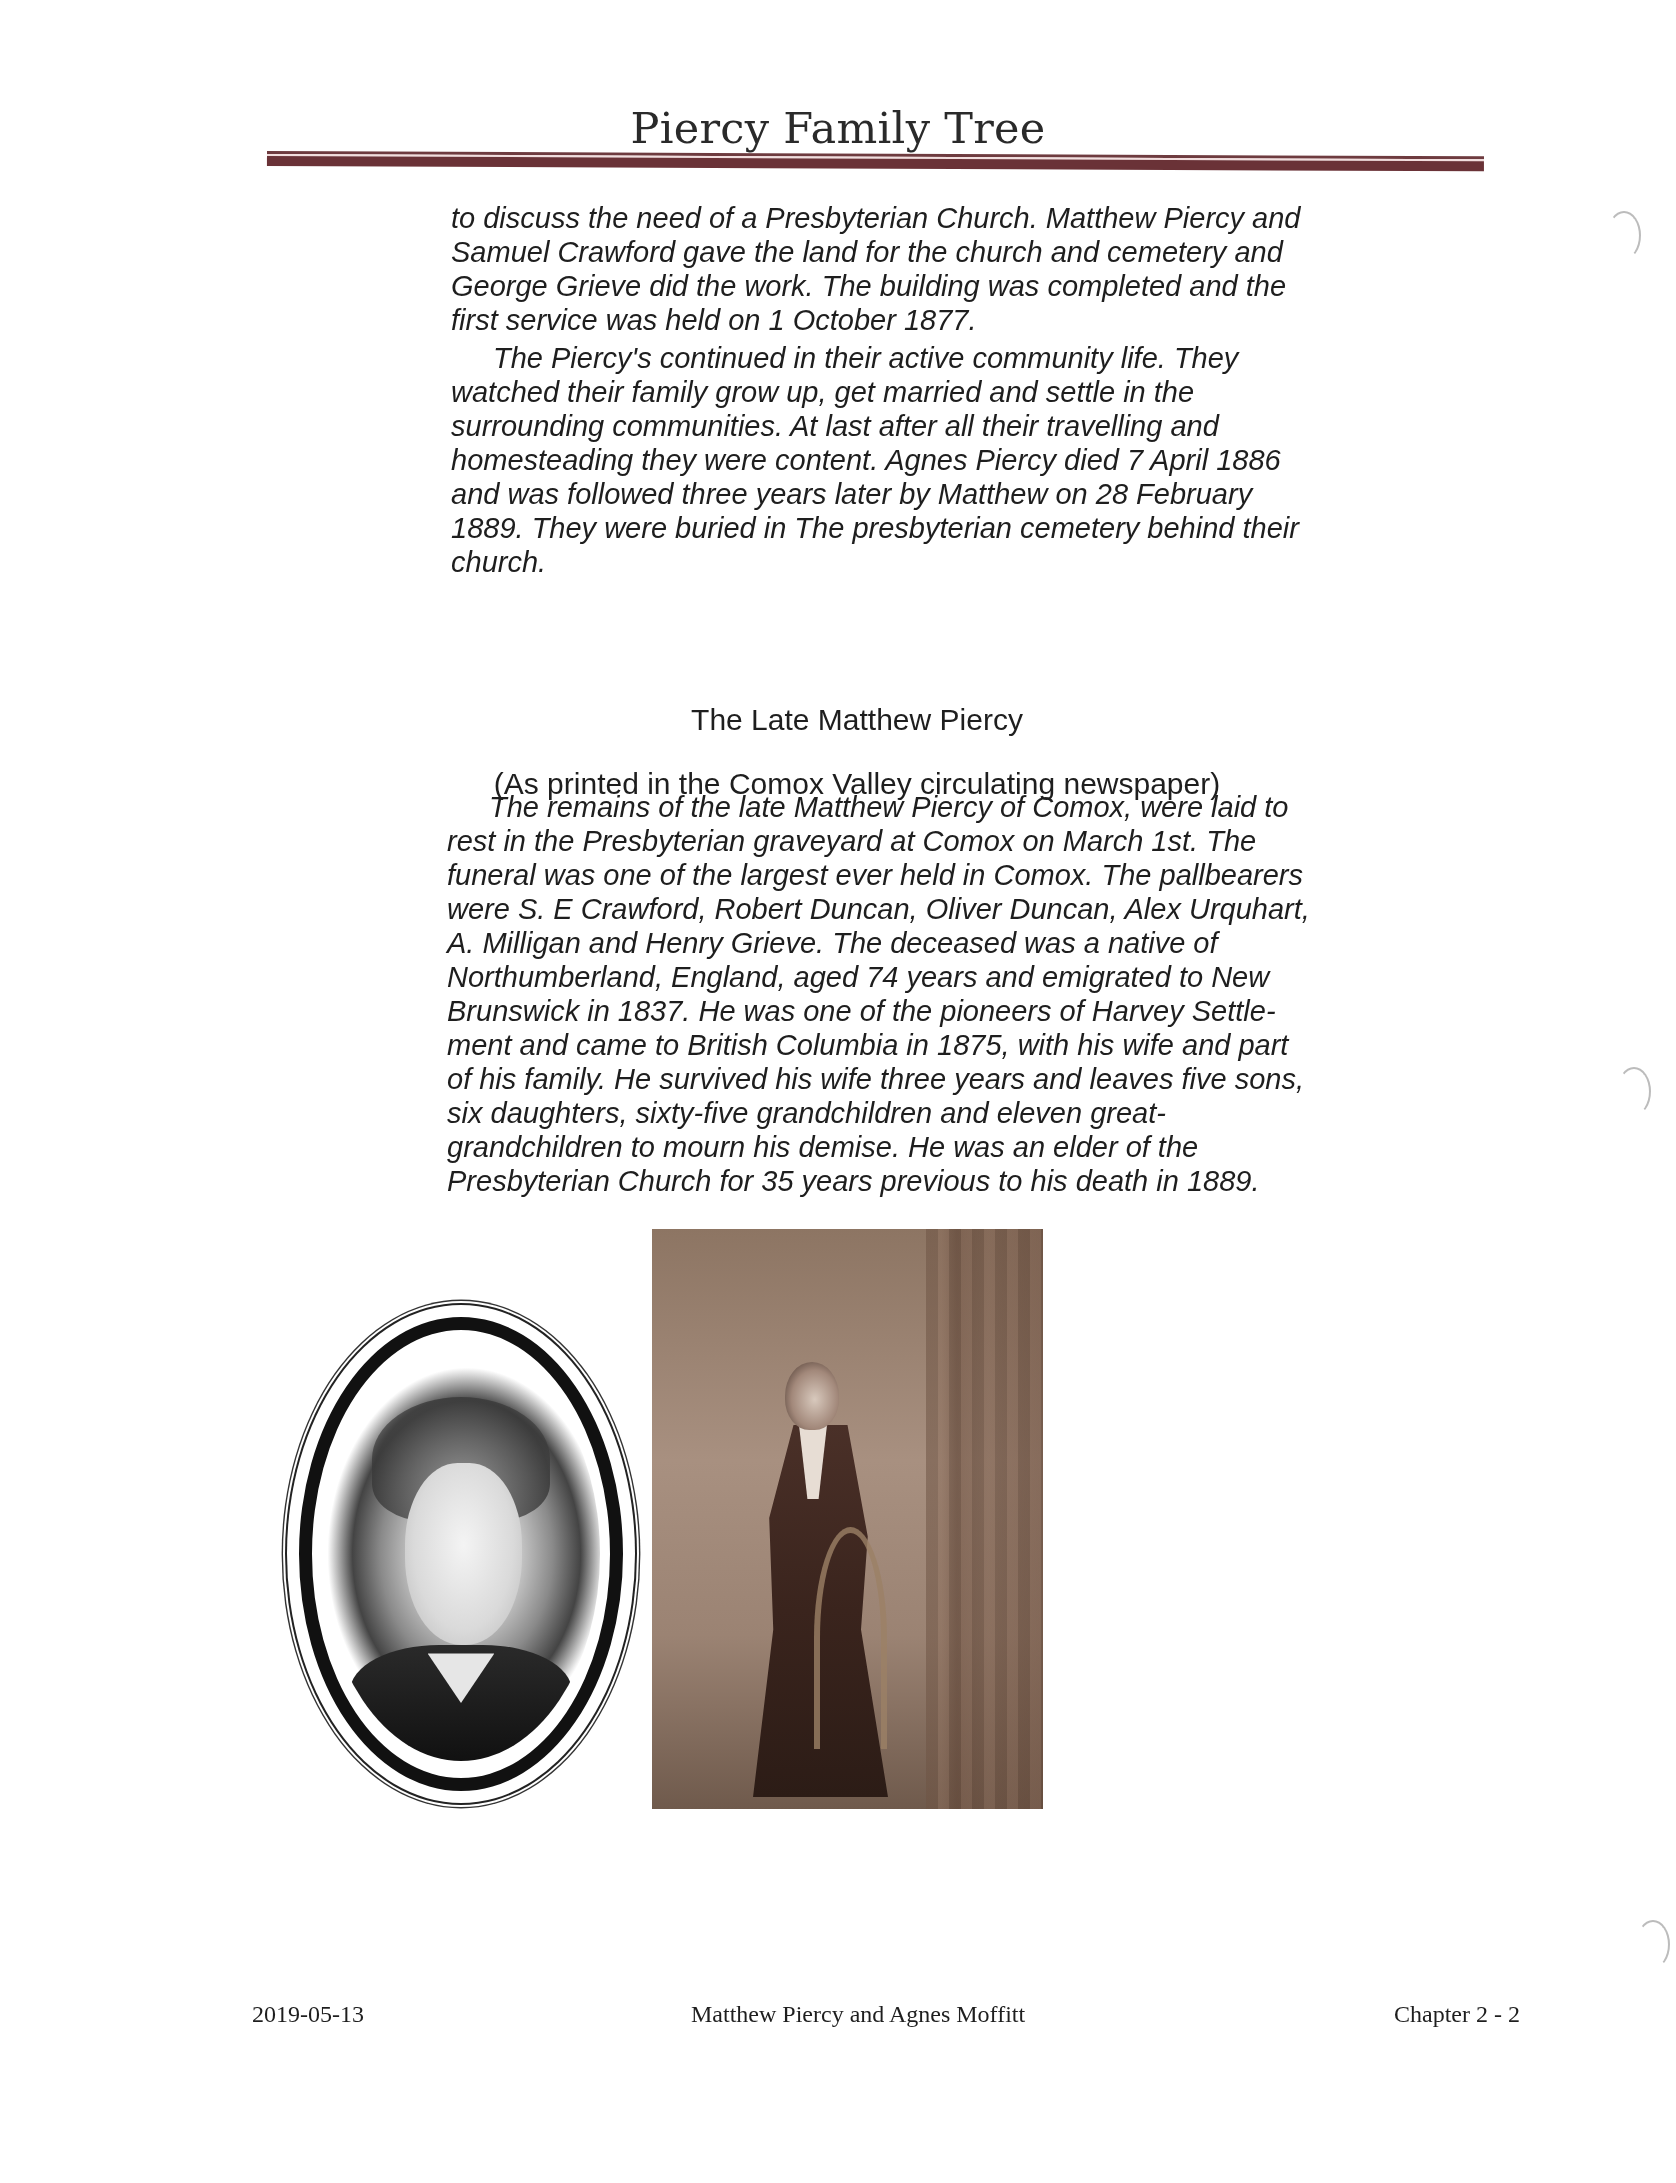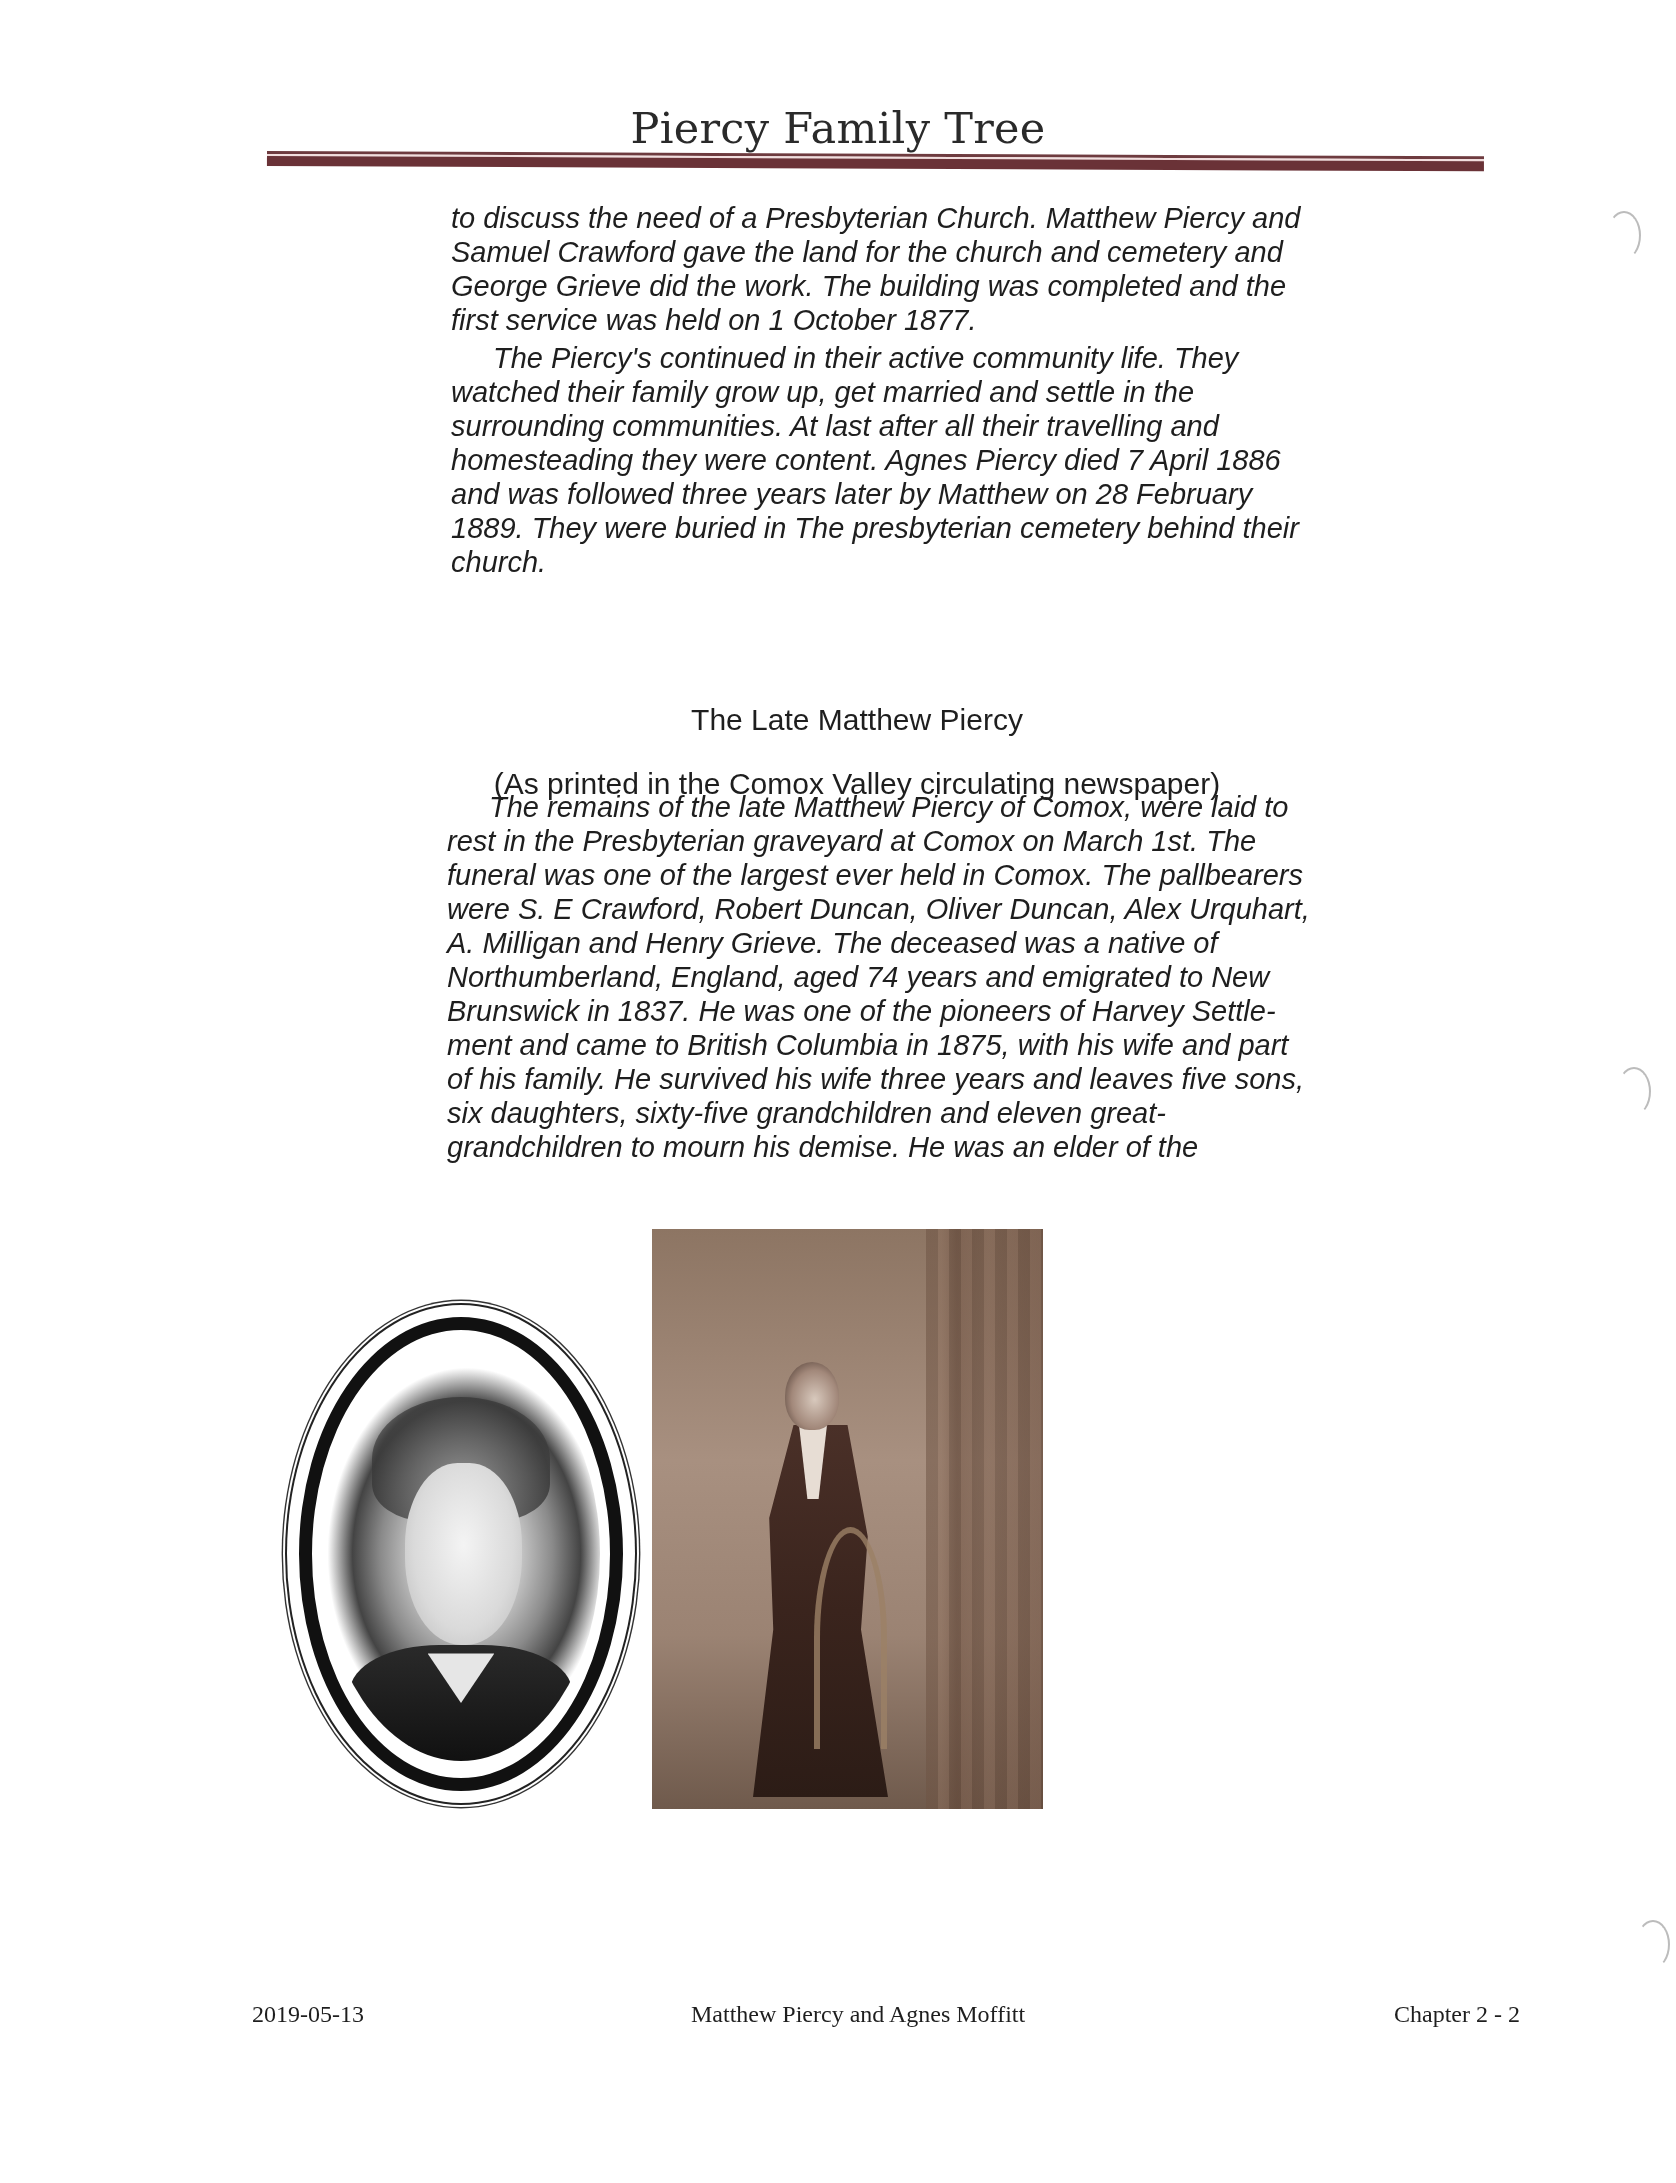--- a/index.html
+++ b/index.html
@@ -194,20 +194,21 @@
     <span class="line">rest in the Presbyterian graveyard at Comox on March 1st. The</span>
     <span class="line">funeral was one of the largest ever held in Comox. The pallbearers</span>
     <span class="line">were S. E Crawford, Robert Duncan, Oliver Duncan, Alex Urquhart,</span>
     <span class="line">A. Milligan and Henry Grieve. The deceased was a native of</span>
     <span class="line">Northumberland, England, aged 74 years and emigrated to New</span>
     <span class="line">Brunswick in 1837. He was one of the pioneers of Harvey Settle-</span>
     <span class="line">ment and came to British Columbia in 1875, with his wife and part</span>
     <span class="line">of his family. He survived his wife three years and leaves five sons,</span>
     <span class="line">six daughters, sixty-five grandchildren and eleven great-</span>
     <span class="line">grandchildren to mourn his demise. He was an elder of the</span>
+    <span class="line">Presbyterian Church for 35 years previous to his death in 1889.</span>
   </div>
 
   <div class="portrait-oval">
     <div class="ring"></div>
     <div class="photo">
       <div class="hair"></div>
       <div class="face"></div>
       <div class="coat"></div>
       <div class="collar"></div>
     </div>

